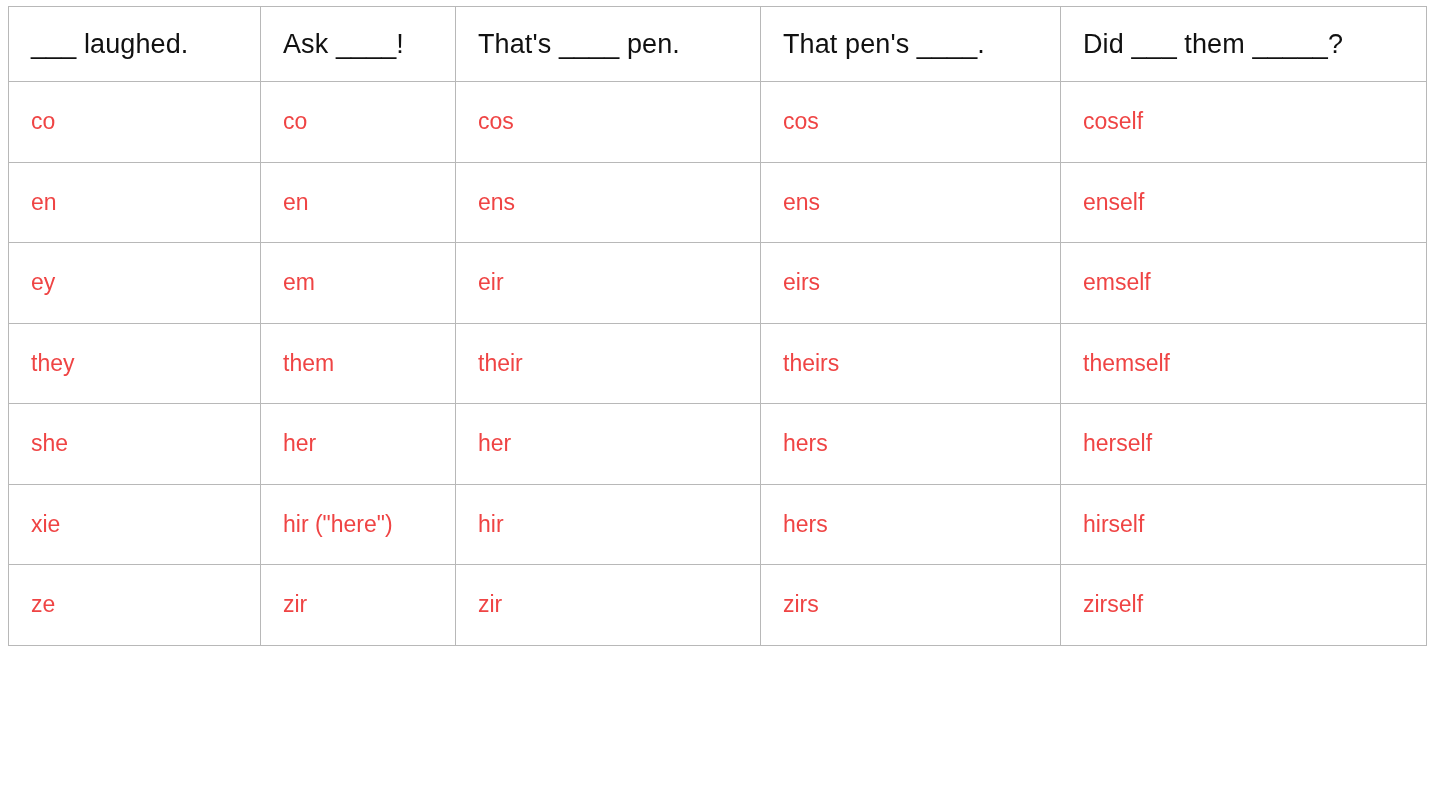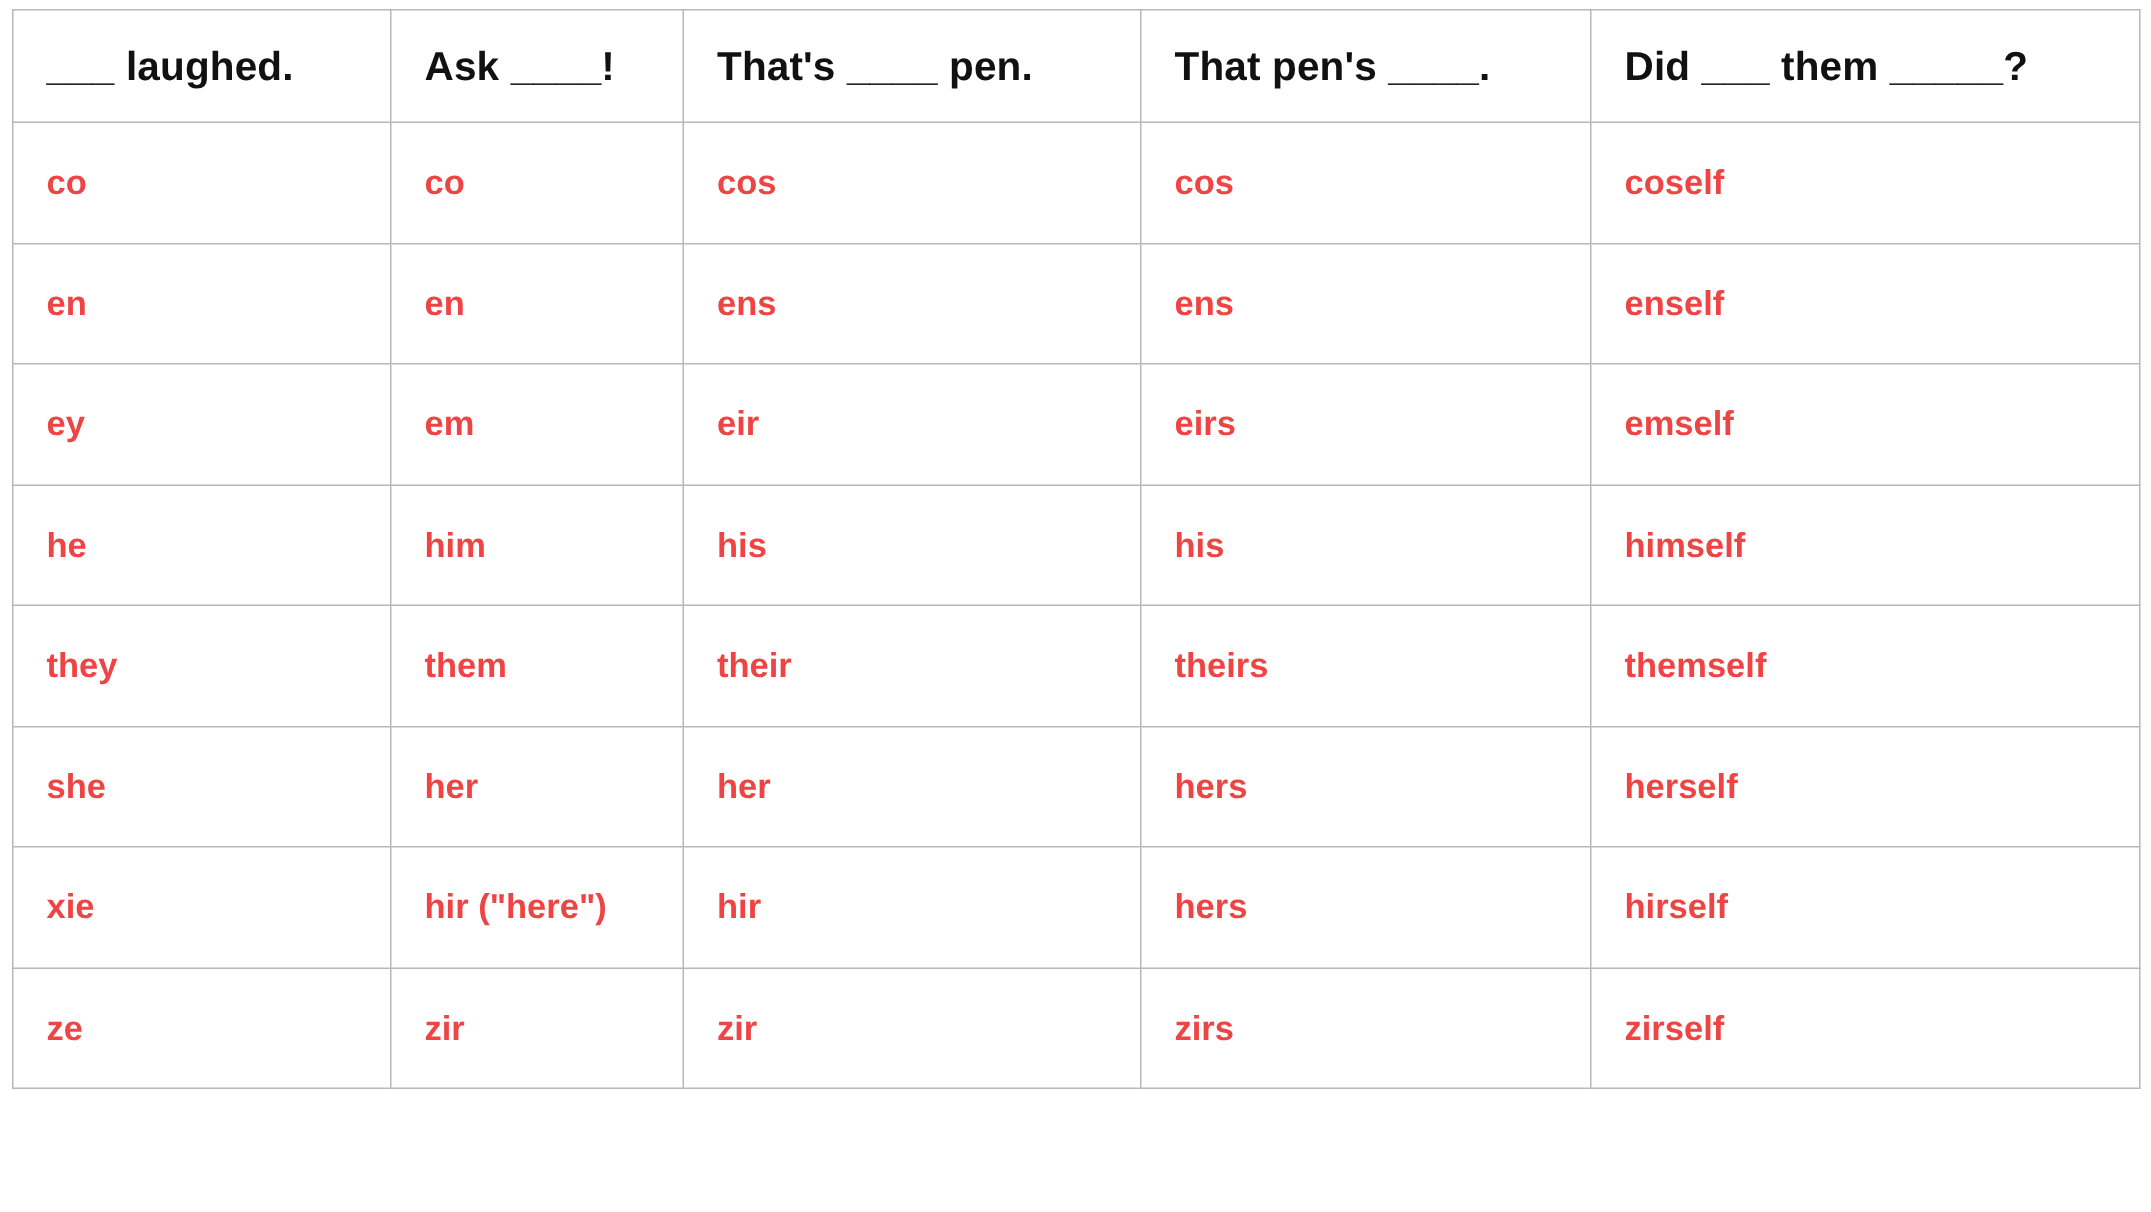--- a/index.html
+++ b/index.html
@@ -24,21 +24,21 @@
     border-collapse: collapse;
     width: 1418px;
     table-layout: fixed;
   }
   table.pronoun-table td,
   table.pronoun-table th {
     border: 1px solid #b8b8b8;
     text-align: left;
     vertical-align: middle;
     padding: 0 0 0 22px;
-    font-weight: bold;
+    font-weight: normal;
   }
   thead th {
     height: 74px;
     font-size: 27px;
     font-weight: bold;
     color: #111;
     letter-spacing: 0.1px;
   }
   tbody td {
     height: 79.5px;
@@ -88,27 +88,20 @@
         <td>enself</td>
       </tr>
       <tr>
         <td>ey</td>
         <td>em</td>
         <td>eir</td>
         <td>eirs</td>
         <td>emself</td>
       </tr>
       <tr>
-        <td>he</td>
-        <td>him</td>
-        <td>his</td>
-        <td>his</td>
-        <td>himself</td>
-      </tr>
-      <tr>
         <td>they</td>
         <td>them</td>
         <td>their</td>
         <td>theirs</td>
         <td>themself</td>
       </tr>
       <tr>
         <td>she</td>
         <td>her</td>
         <td>her</td>

